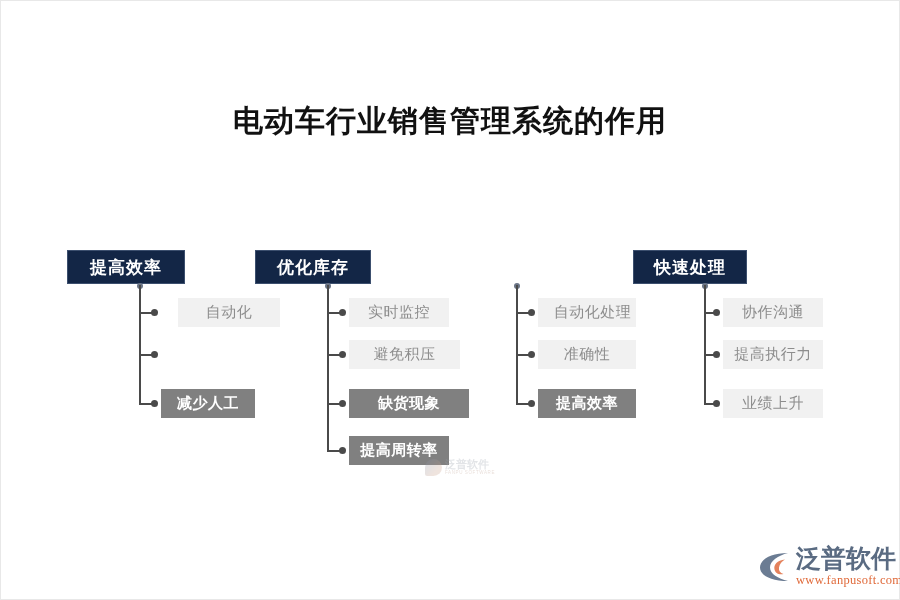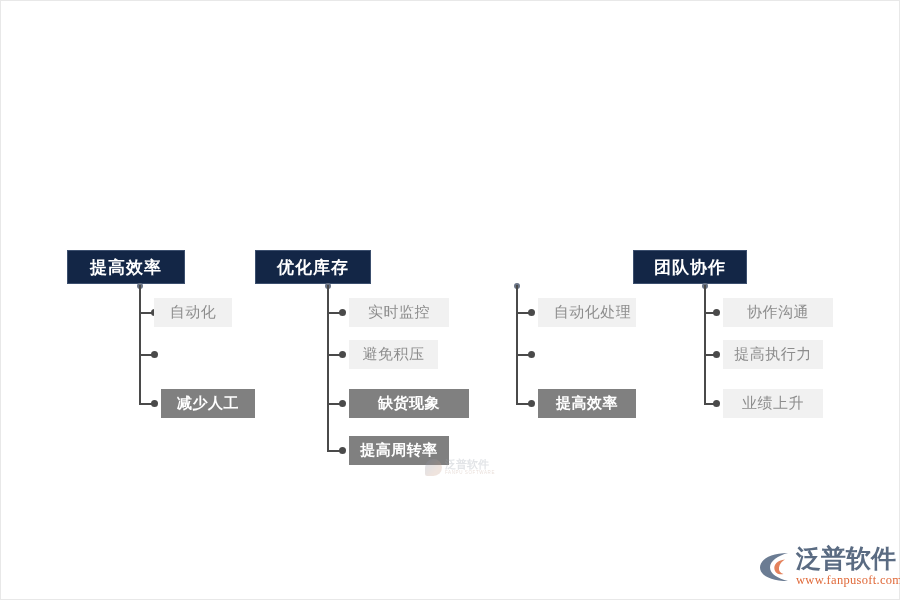--- a/index.html
+++ b/index.html
@@ -112,30 +112,31 @@
     font-size:12.5px;color:#e06a3a;line-height:1;margin-top:3px;
     font-family:"Liberation Serif","DejaVu Serif",serif;
     letter-spacing:0.3px;
   }
 </style>
 </head>
 <body>
 
 <div id="page">
 
+  <div class="title">电动车行业销售管理系统的作用</div>
 
   <div class="diagram" id="diagram">
       <div class="col-header" style="left: 66px; top: 249px; width: 118px;">
         <span>提高效率</span>
       </div>
       <div class="top-dot" style="left: 136px; top: 282px;"></div>
       <div class="vline" style="left: 138px; top: 284px; height: 118.5px;"></div>
       <div class="hline" style="left: 138px; top: 310.5px; width: 16px;"></div>
       <div class="node-dot" style="left: 150px; top: 308px;"></div>
-      <div class="item light" style="left: 153px; top: 297px; width: 78px;">
+      <div class="item light" style="left: 177px; top: 297px; width: 102px;">
         <span>自动化</span>
       </div>
       <div class="hline" style="left: 138px; top: 352.5px; width: 16px;"></div>
       <div class="node-dot" style="left: 150px; top: 350px;"></div>
       <div class="hline" style="left: 138px; top: 401.5px; width: 16px;"></div>
       <div class="node-dot" style="left: 150px; top: 399px;"></div>
       <div class="item dark" style="left: 160px; top: 388px; width: 94px;">
         <span>减少人工</span>
       </div>
       <div class="col-header" style="left: 254px; top: 249px; width: 116px;">
@@ -143,21 +144,21 @@
       </div>
       <div class="top-dot" style="left: 324px; top: 282px;"></div>
       <div class="vline" style="left: 326px; top: 284px; height: 165.5px;"></div>
       <div class="hline" style="left: 326px; top: 310.5px; width: 16px;"></div>
       <div class="node-dot" style="left: 338px; top: 308px;"></div>
       <div class="item light" style="left: 348px; top: 297px; width: 100px;">
         <span>实时监控</span>
       </div>
       <div class="hline" style="left: 326px; top: 352.5px; width: 16px;"></div>
       <div class="node-dot" style="left: 338px; top: 350px;"></div>
-      <div class="item light" style="left: 348px; top: 339px; width: 89px;">
+      <div class="item light" style="left: 348px; top: 339px; width: 111px;">
         <span>避免积压</span>
       </div>
       <div class="hline" style="left: 326px; top: 401.5px; width: 16px;"></div>
       <div class="node-dot" style="left: 338px; top: 399px;"></div>
       <div class="item dark" style="left: 348px; top: 388px; width: 120px;">
         <span>缺货现象</span>
       </div>
       <div class="hline" style="left: 326px; top: 448.5px; width: 16px;"></div>
       <div class="node-dot" style="left: 338px; top: 446px;"></div>
       <div class="item dark" style="left: 348px; top: 435px; width: 100px;">
@@ -165,33 +166,36 @@
       </div>
       <div class="top-dot" style="left: 513px; top: 282px;"></div>
       <div class="vline" style="left: 515px; top: 284px; height: 118.5px;"></div>
       <div class="hline" style="left: 515px; top: 310.5px; width: 16px;"></div>
       <div class="node-dot" style="left: 527px; top: 308px;"></div>
       <div class="item light" style="left: 537px; top: 297px; width: 98px; padding-left: 11px;">
         <span>自动化处理</span>
       </div>
       <div class="hline" style="left: 515px; top: 352.5px; width: 16px;"></div>
       <div class="node-dot" style="left: 527px; top: 350px;"></div>
+      <div class="item light" style="left: 537px; top: 339px; width: 98px;">
+        <span>准确性</span>
+      </div>
       <div class="hline" style="left: 515px; top: 401.5px; width: 16px;"></div>
       <div class="node-dot" style="left: 527px; top: 399px;"></div>
       <div class="item dark" style="left: 537px; top: 388px; width: 98px;">
         <span>提高效率</span>
       </div>
       <div class="col-header" style="left: 632px; top: 249px; width: 114px;">
-        <span>团队协作</span>
+        <span>快速处理</span>
       </div>
       <div class="top-dot" style="left: 701px; top: 282px;"></div>
       <div class="vline" style="left: 703px; top: 284px; height: 118.5px;"></div>
       <div class="hline" style="left: 703px; top: 310.5px; width: 13px;"></div>
       <div class="node-dot" style="left: 712px; top: 308px;"></div>
-      <div class="item light" style="left: 722px; top: 297px; width: 110px;">
+      <div class="item light" style="left: 722px; top: 297px; width: 100px;">
         <span>协作沟通</span>
       </div>
       <div class="hline" style="left: 703px; top: 352.5px; width: 13px;"></div>
       <div class="node-dot" style="left: 712px; top: 350px;"></div>
       <div class="item light" style="left: 722px; top: 339px; width: 100px;">
         <span>提高执行力</span>
       </div>
       <div class="hline" style="left: 703px; top: 401.5px; width: 13px;"></div>
       <div class="node-dot" style="left: 712px; top: 399px;"></div>
       <div class="item light" style="left: 722px; top: 388px; width: 100px;">

